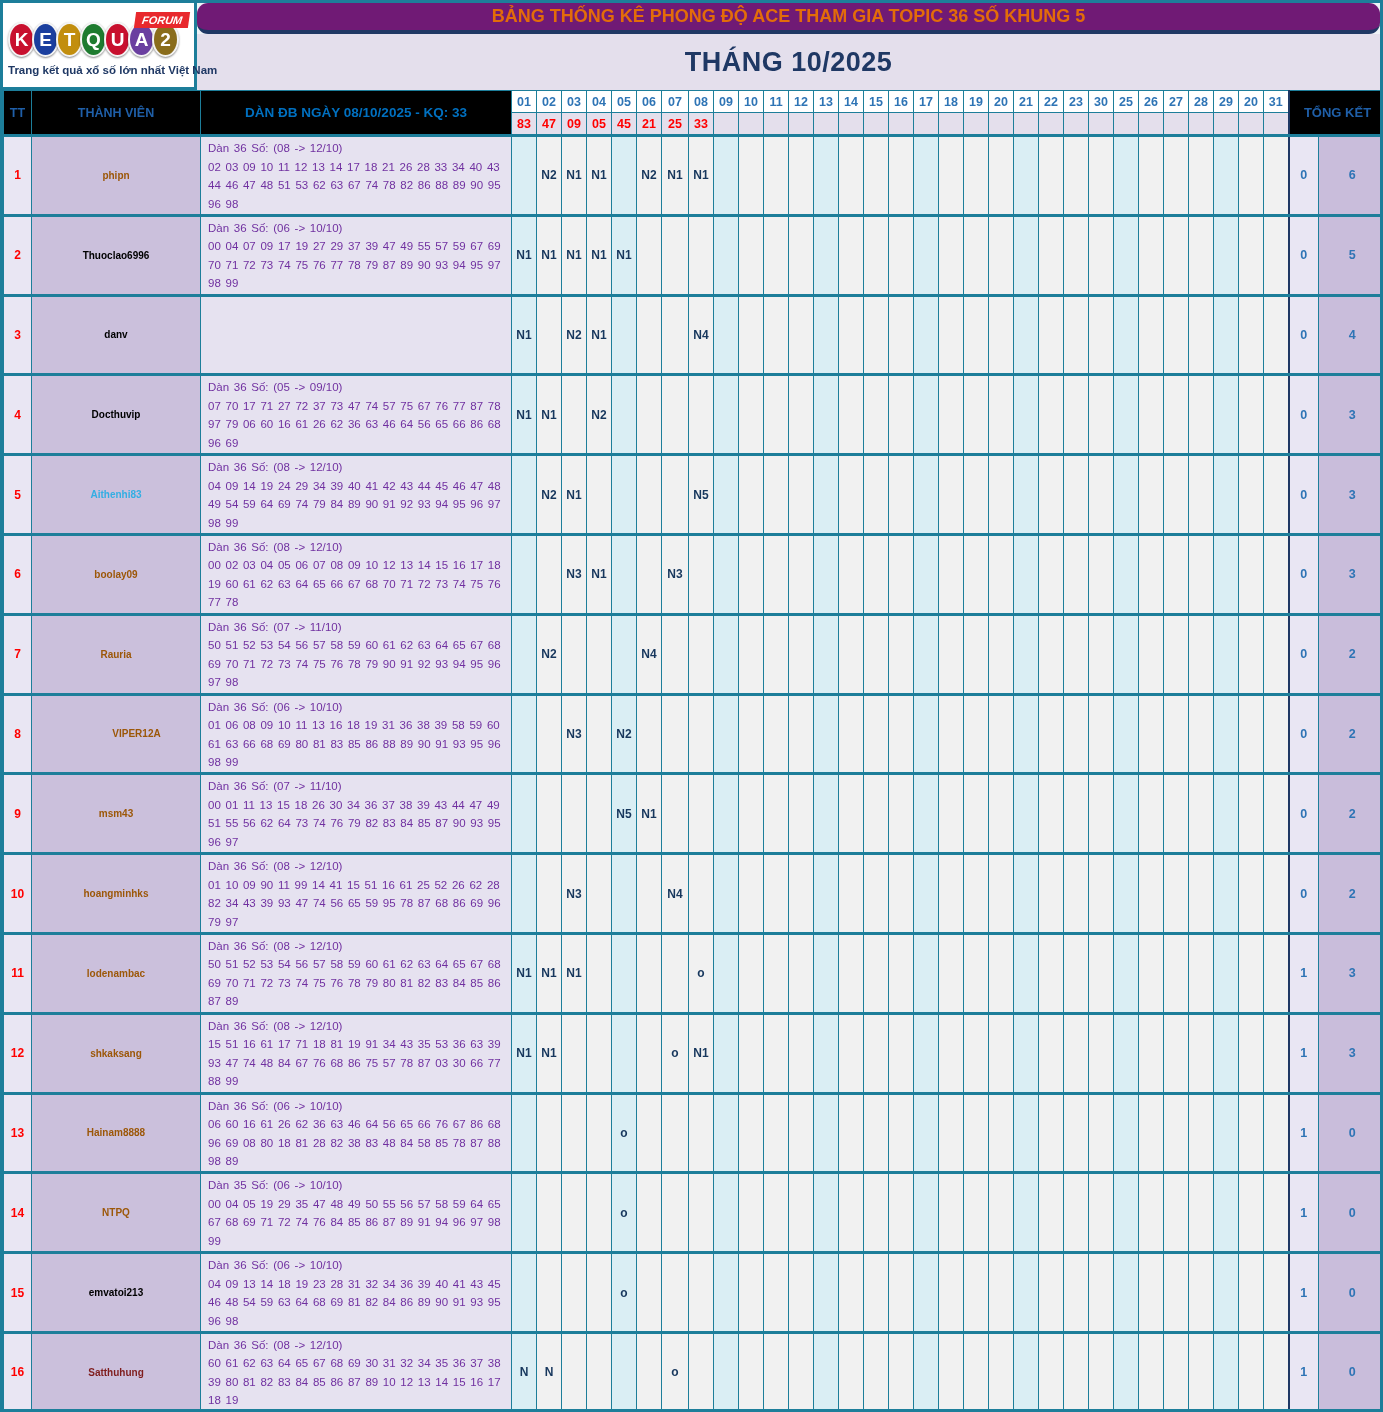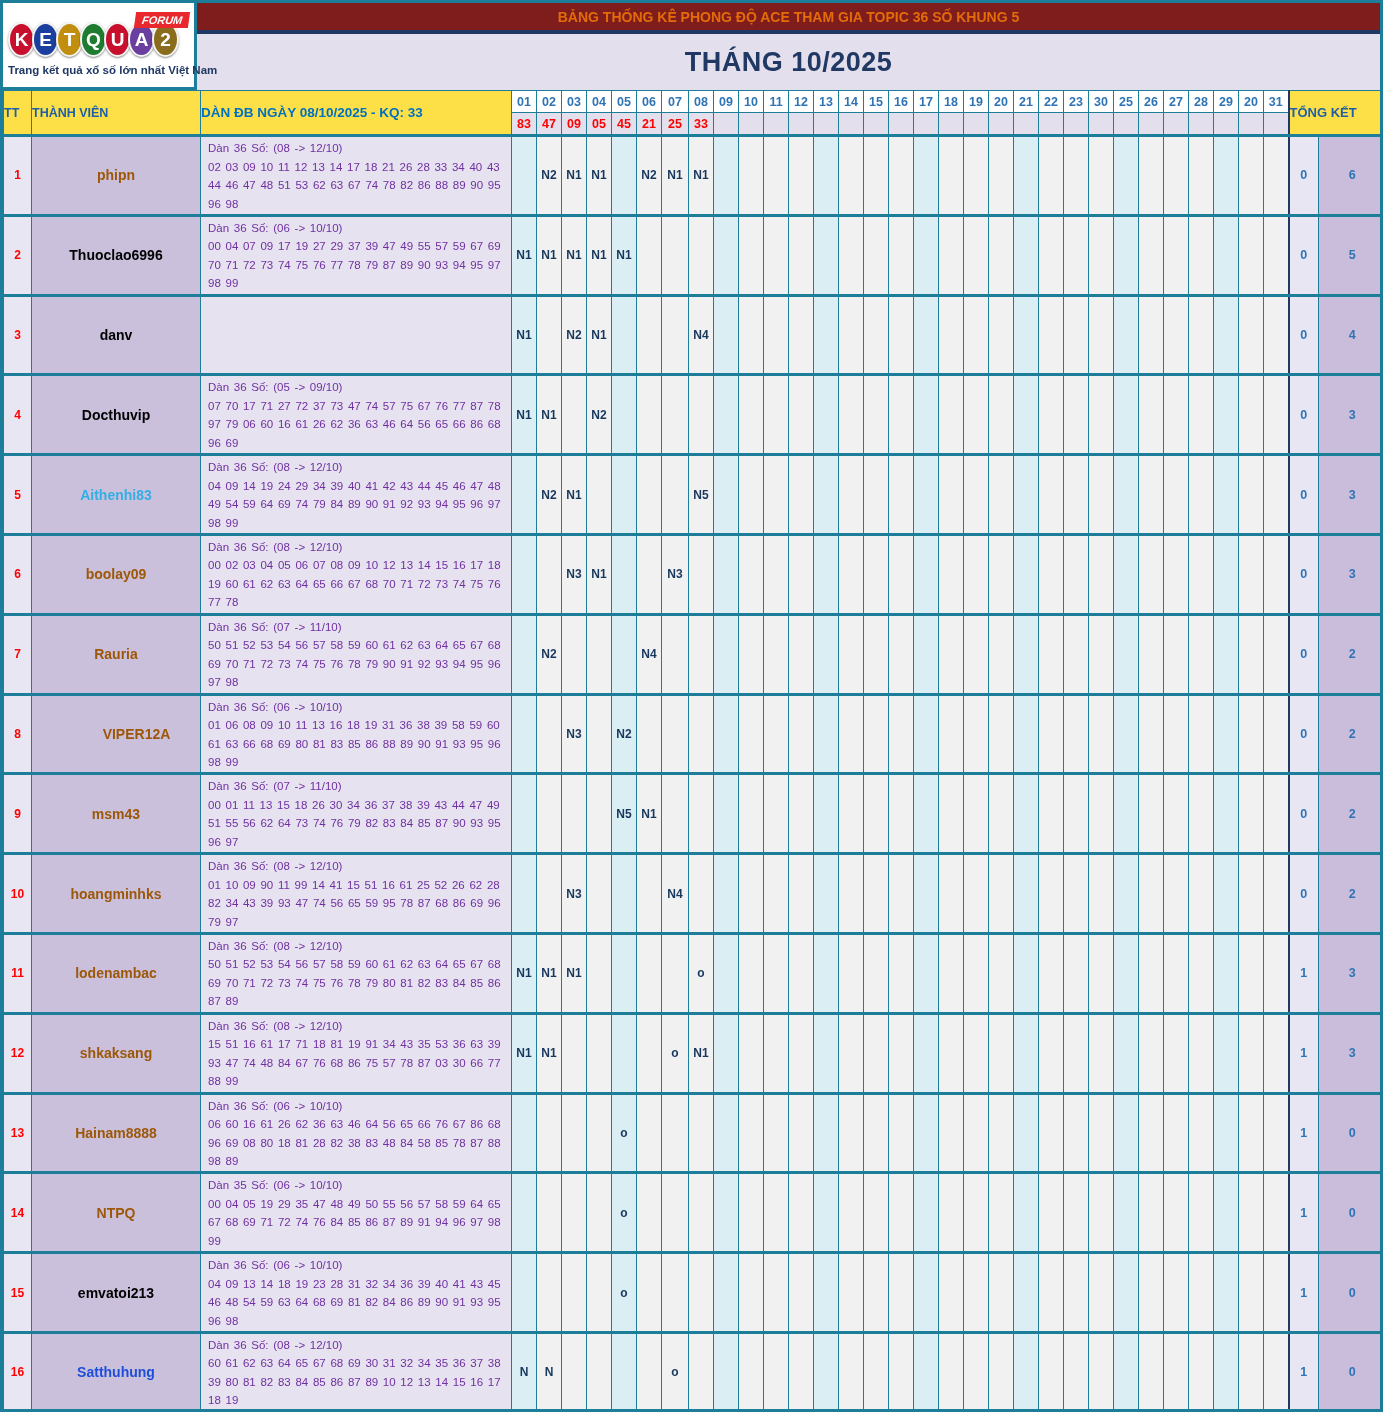--- a/index.html
+++ b/index.html
@@ -20,39 +20,39 @@
     color:#fff; font-weight:bold; font-size:19px; line-height:31px; text-align:center;
     margin-right:-3px; border:2px solid #f4f4f4; box-shadow:0 1px 2px rgba(0,0,0,.45);
   }
   .forum-badge {
     position:absolute; top:9px; right:5px; background:#e8282d; color:#fff;
     font-style:italic; font-weight:bold; font-size:11px; padding:2px 7px; transform:skewX(-8deg);
   }
   .tagline { margin-top:7px; color:#1F3864; font-size:11.5px; font-weight:bold; white-space:nowrap; }
   .head-right { flex:1; display:flex; flex-direction:column; }
   .banner {
-    height:27px; background:#7f1d1d; border-bottom:4px solid #1F3864;
-    color:#E36C09; font-weight:bold; font-size:14px;
-    display:flex; align-items:center; justify-content:center;
+    height:27px; background:#701a75; border-bottom:4px solid #1F3864;
+    color:#E36C09; font-weight:bold; font-size:18px;
+    display:flex; align-items:center; justify-content:center;border-radius:11px;
   }
   .month {
     flex:1; background:#E4DFEC; color:#1F3864; font-weight:bold; font-size:27px;
     display:flex; align-items:center; justify-content:center; letter-spacing:.5px;
   }
   
   table { border-collapse:collapse; table-layout:fixed; width:1377px; }
   th,td { border:1px solid #1d7e9a; padding:0; overflow:hidden; box-sizing:border-box; }
   tbody td { border-top-width:3px; border-bottom-width:3px; }
   thead tr.res-row td { border-bottom-width:3px; }
-  .hdr-peach { background:#fde047; color:#1F5FA8; font-weight:bold; font-size:12.5px; text-align:left; }
+  .hdr-peach { background:#000000; color:#1F5FA8; font-weight:bold; font-size:12.5px; text-align:center; }
   .hdr-dan   { color:#0070C0; font-size:13.5px; }
   .day-h  { background:#ffffff; color:#2E74B5; font-weight:bold; font-size:12.5px; text-align:center;margin-left:17px; }
   .day-r  { background:#E4DFEC; color:#FF0000; font-weight:bold; font-size:12.5px; text-align:center; }
   .tt-cell     { background:#E9E6F3; color:#FF0000; font-weight:bold; font-size:12px; text-align:center; }
-  .member-cell { background:#CBC0DC; font-weight:bold; font-size:14px; text-align:center; }
+  .member-cell { background:#CBC0DC; font-weight:bold; font-size:10px; text-align:center; }
   .dan-cell {
     background:#E6E2F0; color:#7030A0; font-size:11.5px; text-align:left;
     padding:2px 4px 0 7px; vertical-align:top; line-height:18.5px; word-spacing:1.5px;
   }
   .day-cell { background:#F1F1F1; color:#17375D; font-weight:bold; font-size:12px; text-align:center; }
   .day-cell.blue { background:#DAEEF4; }
   .tk1 { background:#E9E6F3; border-left:2px solid #1F3864; color:#2E74B5; font-weight:bold; font-size:12.5px; text-align:center; }
   .tk2 { background:#C9BDDB; border-right:2px solid #1F3864; color:#2E74B5; font-weight:bold; font-size:12.5px; text-align:center; }
   .hdr-total { border-left:2px solid #1F3864; border-right:2px solid #1F3864; border-bottom:2px solid #1F3864; font-size:13px; }
 </style>
@@ -791,21 +791,21 @@
             <td class="day-cell"></td>
             <td class="day-cell"></td>
             <td class="day-cell blue"></td>
             <td class="day-cell"></td>
             <td class="day-cell"></td>
             <td class="tk1">1</td>
             <td class="tk2">0</td>
           </tr>
           <tr style="height: 79.8px;">
             <td class="tt-cell">16</td>
-            <td class="member-cell" style="color: #1d4ed8; margin-left: 14px;">Satthuhung</td>
+            <td class="member-cell" style="color: #7f1d1d; margin-left: 14px;">Satthuhung</td>
             <td class="dan-cell">
               <div class="dan-title">Dàn 36 Số: (08 -&gt; 12/10)</div>
               <div class="dan-numbers">60 61 62 63 64 65 67 68 69 30 31 32 34 35 36 37 38 39 80 81 82 83 84 85 86 87 89 10 12 13 14 15 16 17 18 19</div>
             </td>
             <td class="day-cell blue">N</td>
             <td class="day-cell">N</td>
             <td class="day-cell"></td>
             <td class="day-cell"></td>
             <td class="day-cell blue"></td>
             <td class="day-cell"></td>

